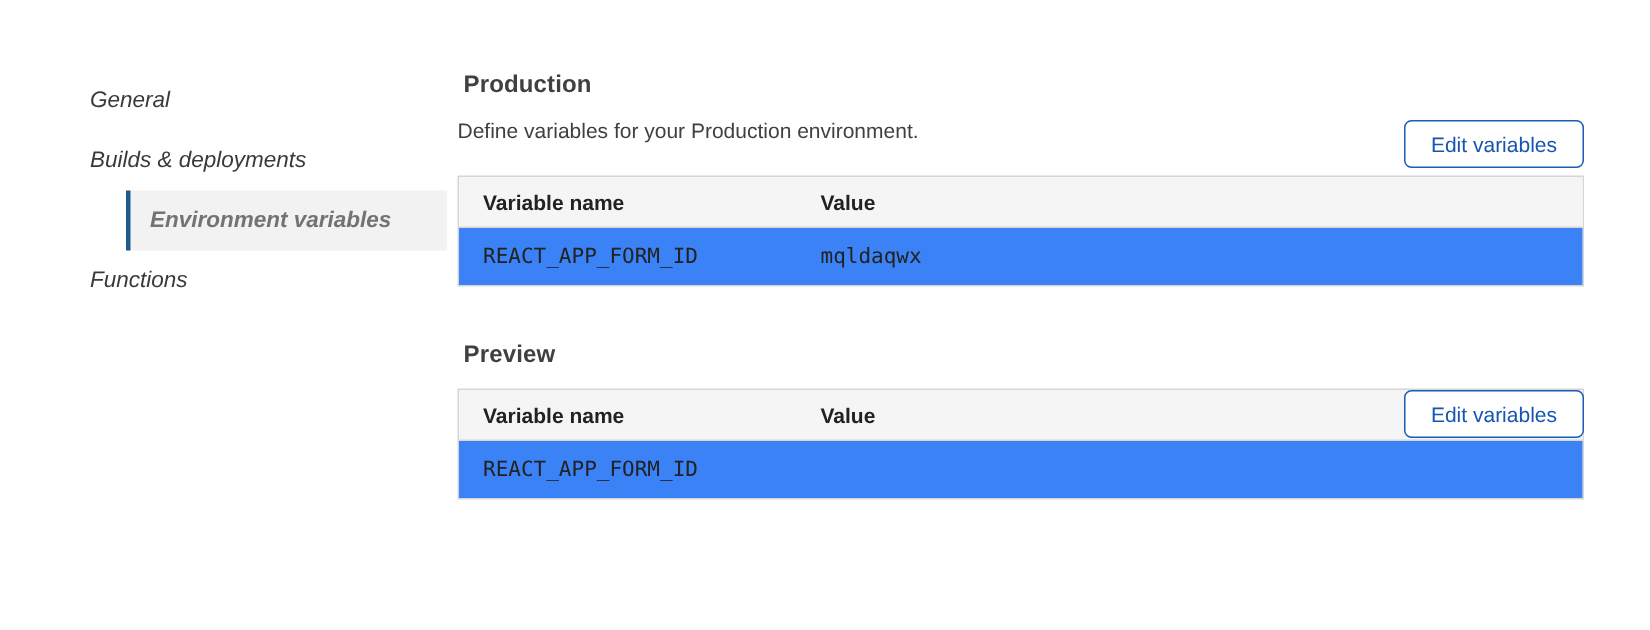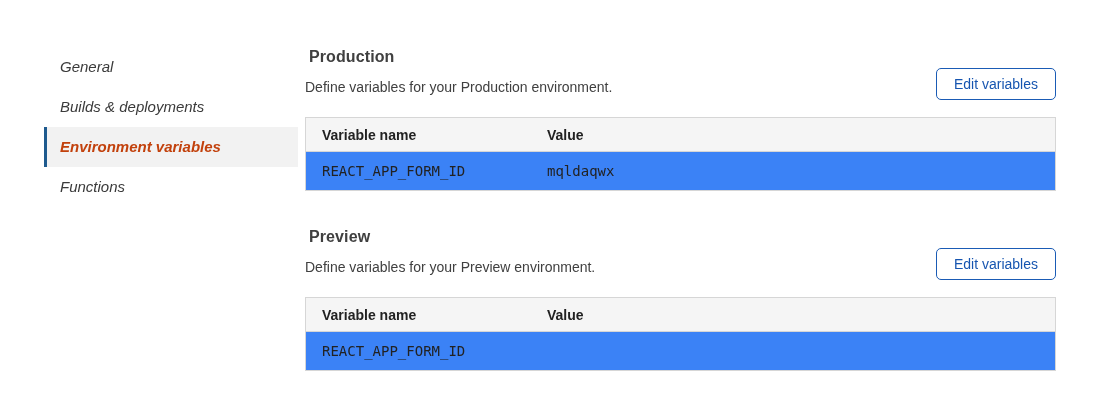--- a/index.html
+++ b/index.html
@@ -27,22 +27,23 @@
     border-left: 3px solid transparent;
     padding-left: 13px;
     font-size: 15px;
     color: #3a3a3a;
     cursor: pointer;
     white-space: nowrap;
   }
   .nav-item.selected {
     background: #f2f2f2;
     border-left-color: #1e5a8e;
-    color: #c2410c;
+    color: #737373;
     font-weight: 700;
+    margin-left: 40px;
   }
 
   
   .main {
     position: absolute;
     left: 305px;
     top: 48px;
     width: 751px;
   }
   .section { position: relative; }
@@ -55,21 +56,21 @@
     color: #404040;
     letter-spacing: 0.1px;
   }
   .section-desc {
     margin: 0 0 22px 0;
     font-size: 14px;
     color: #404040;
   }
   .edit-btn {
     position: absolute;
-    top: 20px;
+    top: 32px;
     right: 0;
     height: 32px;
     padding: 0 17px;
     background: #ffffff;
     border: 1px solid #1a5bb5;
     border-radius: 5px;
     color: #1655b0;
     font-family: "Liberation Sans", sans-serif;
     font-size: 14px;
     cursor: pointer;
@@ -134,21 +135,20 @@
       </div>
       <div class="trow">
         <div class="col-name">REACT_APP_FORM_ID</div>
         <div class="col-value">mqldaqwx</div>
       </div>
     </div>
   </section>
 
   <section class="section">
     <h2 class="section-title">Preview</h2>
-    <p class="section-desc">Define variables for your Preview environment.</p>
     <button class="edit-btn">Edit variables</button>
     <div class="var-table">
       <div class="thead">
         <div class="col-name">Variable name</div>
         <div class="col-value">Value</div>
       </div>
       <div class="trow">
         <div class="col-name">REACT_APP_FORM_ID</div>
       </div>
     </div>

